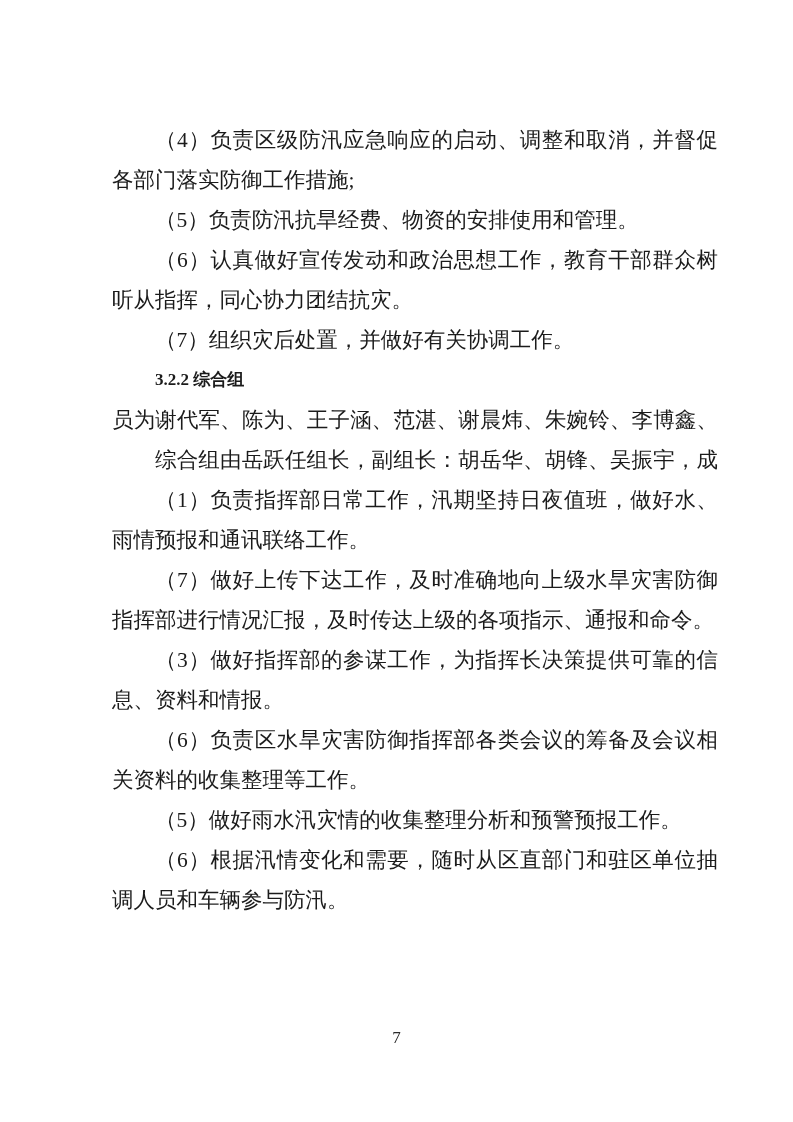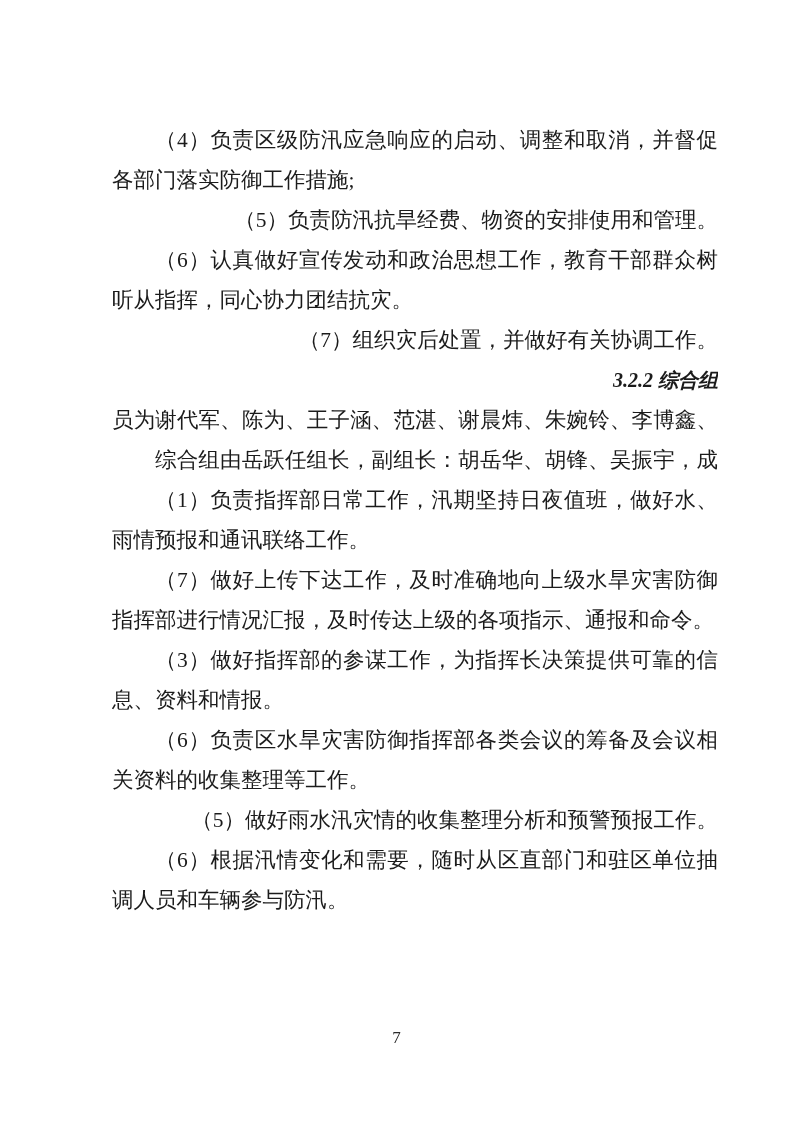--- a/index.html
+++ b/index.html
@@ -25,30 +25,28 @@
   }
   .line {
     font-size: 21.5px;
     line-height: 40px;
     height: 40px;
     overflow: hidden;
     text-align: left;
   }
   .line.indent {
     text-indent: 43px;
-    text-align: right;
   }
   .line.fill {
     text-align: justify;
     text-align-last: justify;
   }
   .line.bold {
     font-weight: 700;
-    font-size: 20px;
-    font-style: italic;
+    font-size: 17px;
   }
   .page-number {
     position: absolute;
     left: 0;
     right: 0;
     top: 1026px;
     text-align: center;
     font-size: 17px;
     line-height: 24px;
     color: #2a2a2a;

